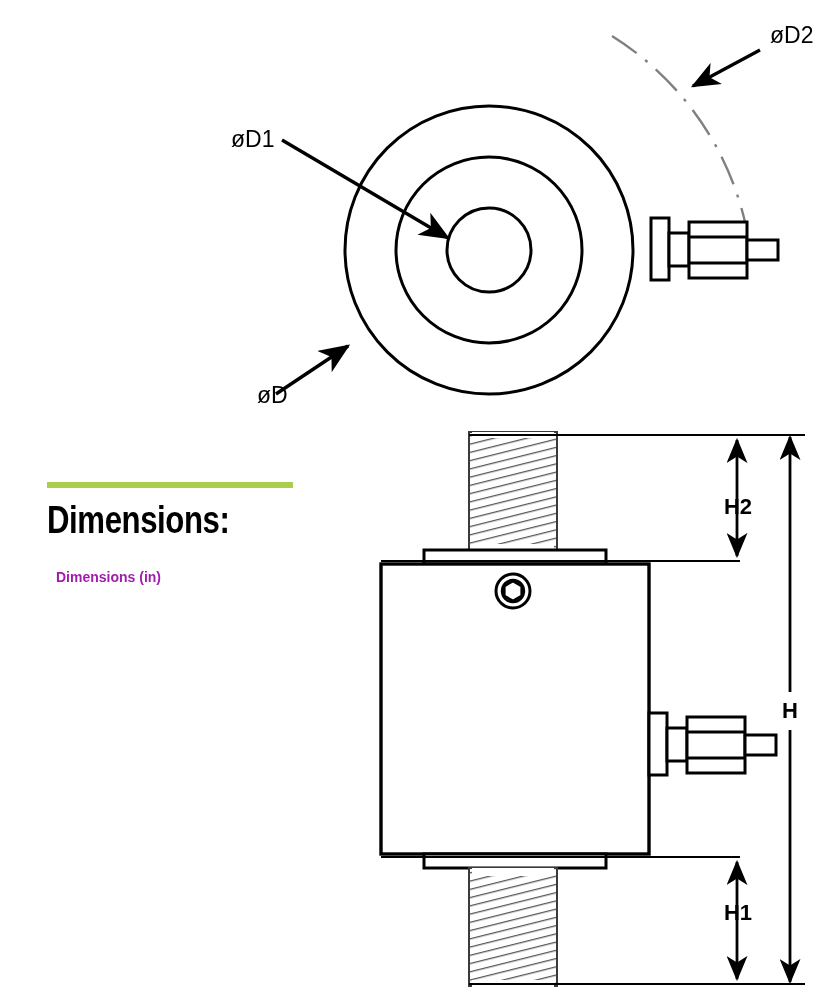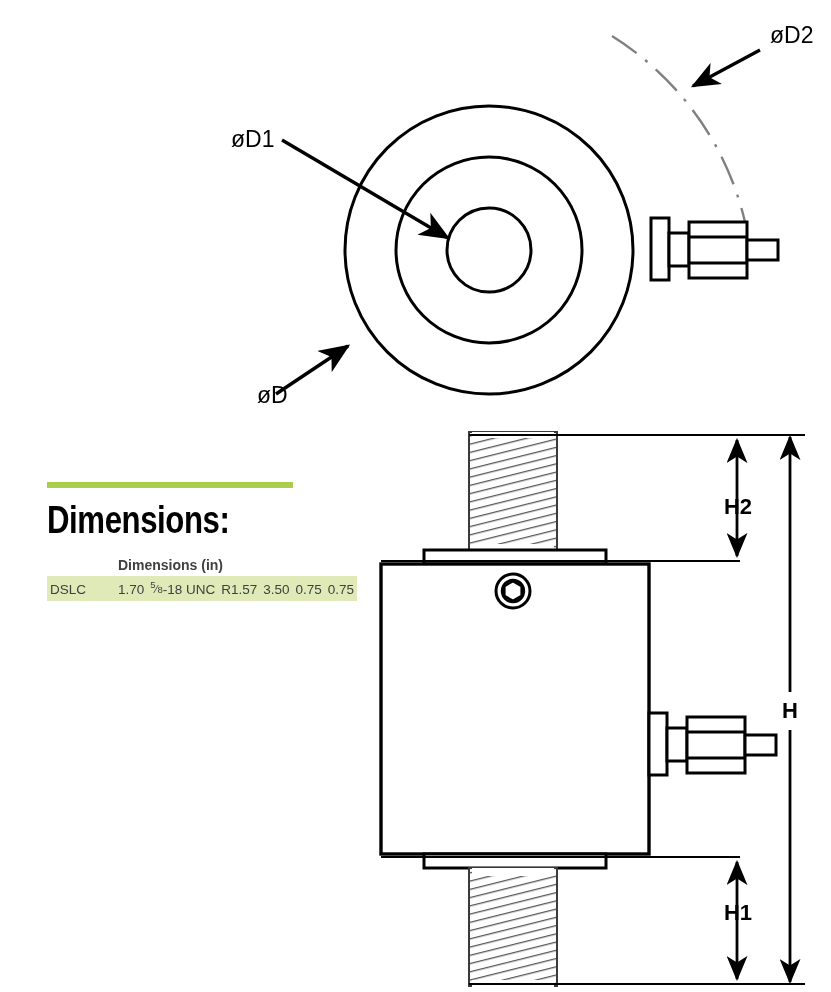--- a/index.html
+++ b/index.html
@@ -45,25 +45,25 @@
     font-weight: 700;
     font-size: 38px;
     line-height: 38px;
     letter-spacing: -0.5px;
     color: #000000;
     transform: scaleX(0.82);
     transform-origin: left center;
     white-space: nowrap;
   }
   #dim-table {
-    margin-top: 16px;
+    margin-top: 28px;
     border-collapse: collapse;
     font-family: "Liberation Sans", sans-serif;
     font-size: 13.5px;
-    color: #404040;
+    color: #a21caf;
     white-space: nowrap;
   }
   #dim-table td, #dim-table th {
     padding: 0 3px;
     text-align: left;
     vertical-align: baseline;
     line-height: 20px;
     font-weight: 700;
   }
   #dim-table .grouphead td {
@@ -219,25 +219,16 @@
 
     <table id="dim-table">
       <thead>
         <tr class="grouphead">
           <td></td>
           <td colspan="6">Dimensions (in)</td>
         </tr>
       </thead>
       <tbody id="dim-tbody">
 
-      <tr class="hl">
-            <td class="c-model">DSLC</td>
-            <td class="c-num">1.70</td>
-            <td class="c-num"><span class="frac"><sup>5</sup><span class="slash">⁄</span><sub>8</sub></span>-18 UNC</td>
-            <td class="c-num">R1.57</td>
-            <td class="c-num">3.50</td>
-            <td class="c-num">0.75</td>
-            <td class="c-num">0.75</td>
-          </tr>
         </tbody>
     </table>
   </div>
 </div>
 
 </body></html>

